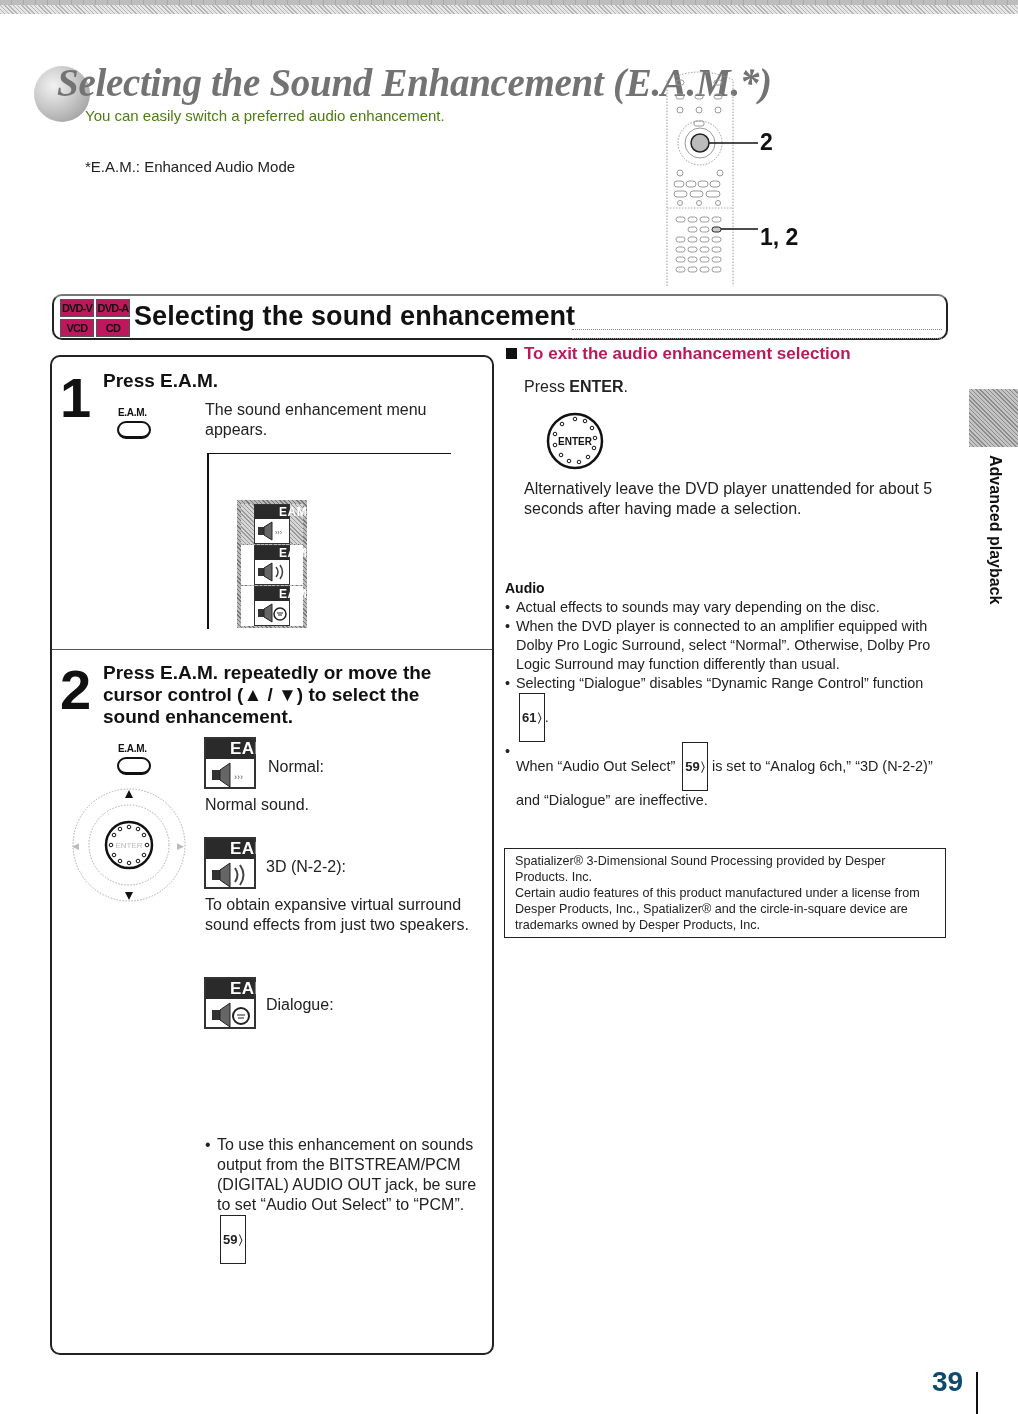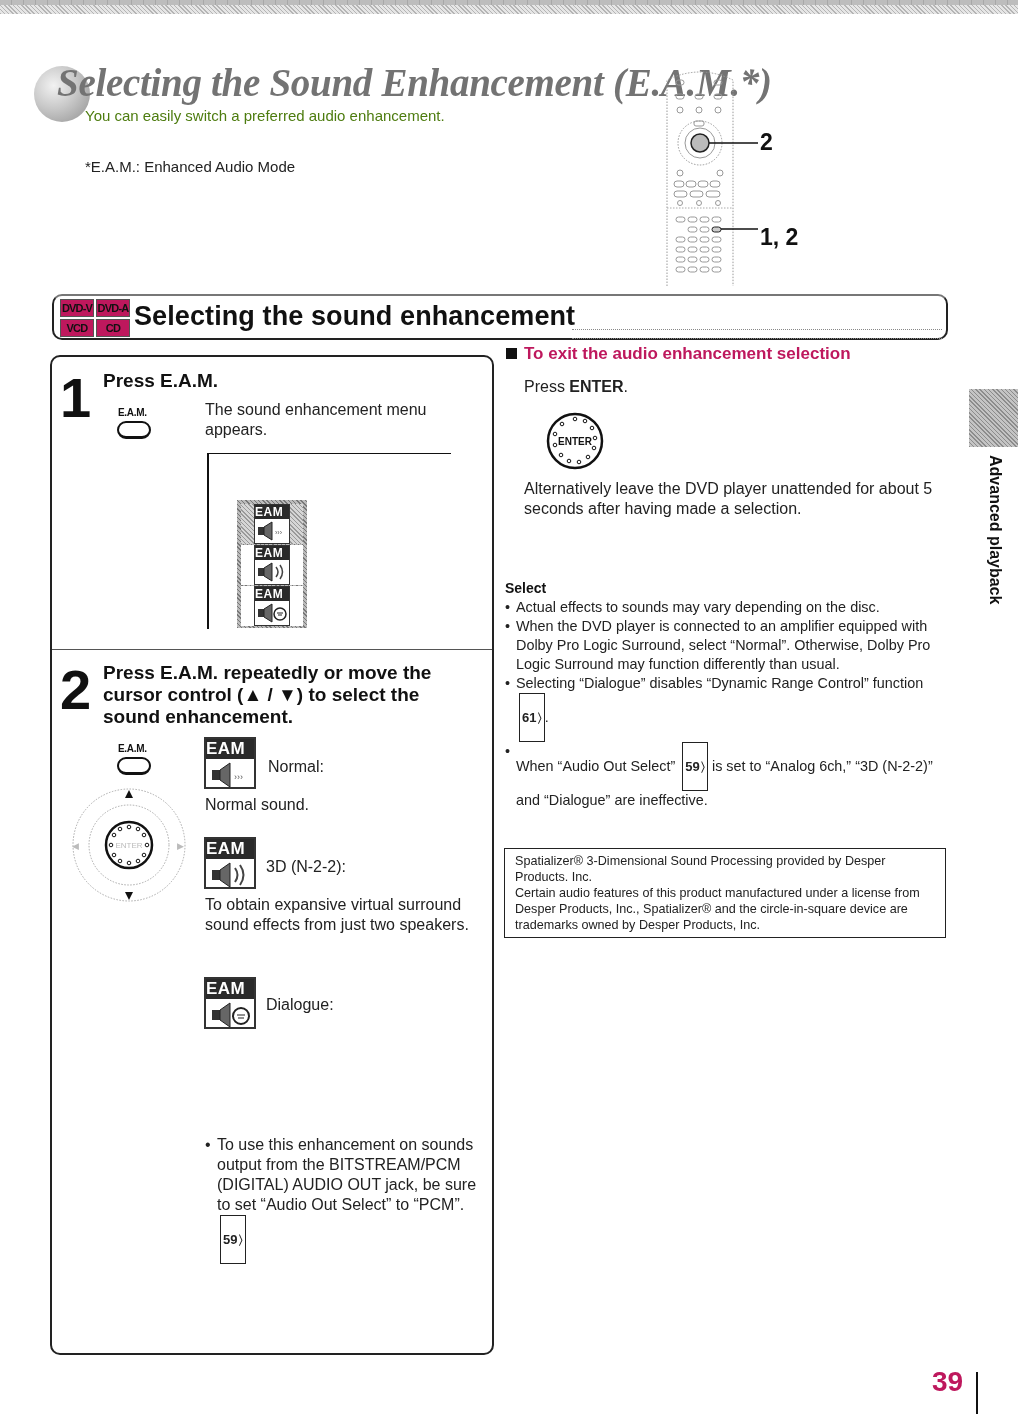--- a/index.html
+++ b/index.html
@@ -77,21 +77,21 @@
     background: repeating-linear-gradient(45deg, #777 0 1px, #bbb 1px 3px);
     padding: 4px;
   }
   .eam-row { position: relative; width: 62px; height: 40px; background: #fff; margin-bottom: 1px; }
   .eam-row.sel { background: repeating-linear-gradient(45deg, #9a9a9a 0 1px, #d6d6d6 1px 3px); }
   .eam-icon {
     position: absolute; width: 36px; height: 40px; border: 1px solid #333; background: #fff;
   }
   .eam-icon .lbl {
     position: absolute; left: 0; top: 0; width: 100%; height: 14px; background: #2a2a2a;
-    color: #fff; font-size: 12px; font-weight: bold; text-align: left; line-height: 14px; letter-spacing: 0.5px;
+    color: #fff; font-size: 12px; font-weight: bold; text-align: left; line-height: 14px; letter-spacing: 0.5px; padding-left: 24px;
   }
   .eam-icon svg { position: absolute; left: 2px; top: 15px; }
   .eam-row .eam-icon { left: 13px; top: 0; }
 
   .eam-icon-big { width: 52px; height: 52px; border: 2px solid #333; }
   .eam-icon-big .lbl { height: 20px; font-size: 17px; line-height: 20px; }
   .eam-icon-big svg { left: 4px; top: 22px; }
 
   .ref-box {
     display: inline-block; border: 1.5px solid #222; font-weight: bold; font-size: 13px;
@@ -111,21 +111,21 @@
     border: 1.5px solid #222; padding: 4px 10px; font-size: 12.6px; line-height: 16px; color: #222;
   }
   .side-tab-block {
     position: absolute; left: 969px; top: 389px; width: 49px; height: 58px;
     background: repeating-linear-gradient(45deg, #8c8c8c 0 1px, #c4c4c4 1px 3px);
   }
   .side-tab-text {
     position: absolute; left: 986px; top: 455px; writing-mode: vertical-rl;
     font-size: 16px; font-weight: bold; color: #111; white-space: nowrap;
   }
-  .page-number { position: absolute; left: 932px; top: 1366px; font-size: 28px; font-weight: bold; color: #be185d; }
+  .page-number { position: absolute; left: 932px; top: 1366px; font-size: 28px; font-weight: bold; color: #0c4a6e; }
   .page-rule { position: absolute; left: 976px; top: 1372px; width: 2px; height: 42px; background: #111; }
 </style>
 </head>
 <body>
 
 <div class="topbar"></div>
 
 <div class="title-ball"></div>
 <h1 class="page-title">Selecting the Sound Enhancement (E.A.M.*)</h1>
 <div class="intro">You can easily switch a preferred audio enhancement.</div>
@@ -341,21 +341,21 @@
       <circle cx="25" cy="51" r="1.8"></circle>
       <circle cx="17" cy="45" r="1.8"></circle>
       <circle cx="11" cy="35" r="1.8"></circle>
       <circle cx="11" cy="24" r="1.8"></circle>
       <circle cx="18" cy="14" r="1.8"></circle>
   </g>
   <text x="31" y="35" font-size="10" font-weight="bold" fill="#111" text-anchor="middle" font-family="Liberation Sans, sans-serif">ENTER</text>
 </svg>
 <div class="body-text" style="left:524px;top:479px;width:430px">Alternatively leave the DVD player unattended for about 5 seconds after having made a selection.</div>
 
-<div class="notes-title">Select</div>
+<div class="notes-title">Audio</div>
 <ul class="notes-list">
   <li><span>Actual effects to sounds may vary depending on the disc.</span></li>
   <li><span>When the DVD player is connected to an amplifier equipped with Dolby Pro Logic Surround, select “Normal”. Otherwise, Dolby Pro Logic Surround may function differently than usual.</span></li>
   <li><span>Selecting “Dialogue” disables “Dynamic Range Control” function</span> <span class="ref-box">61</span><span>.</span></li>
   <li><span>When “Audio Out Select”</span> <span class="ref-box">59</span><span> is set to “Analog 6ch,” “3D (N-2-2)” and “Dialogue” are ineffective.</span></li>
 </ul>
 
 <div class="license-box">
   <div>Spatializer® 3-Dimensional Sound Processing provided by Desper Products. Inc.</div>
   <div>Certain audio features of this product manufactured under a license from Desper Products, Inc., Spatializer® and the circle-in-square device are trademarks owned by Desper Products, Inc.</div>

